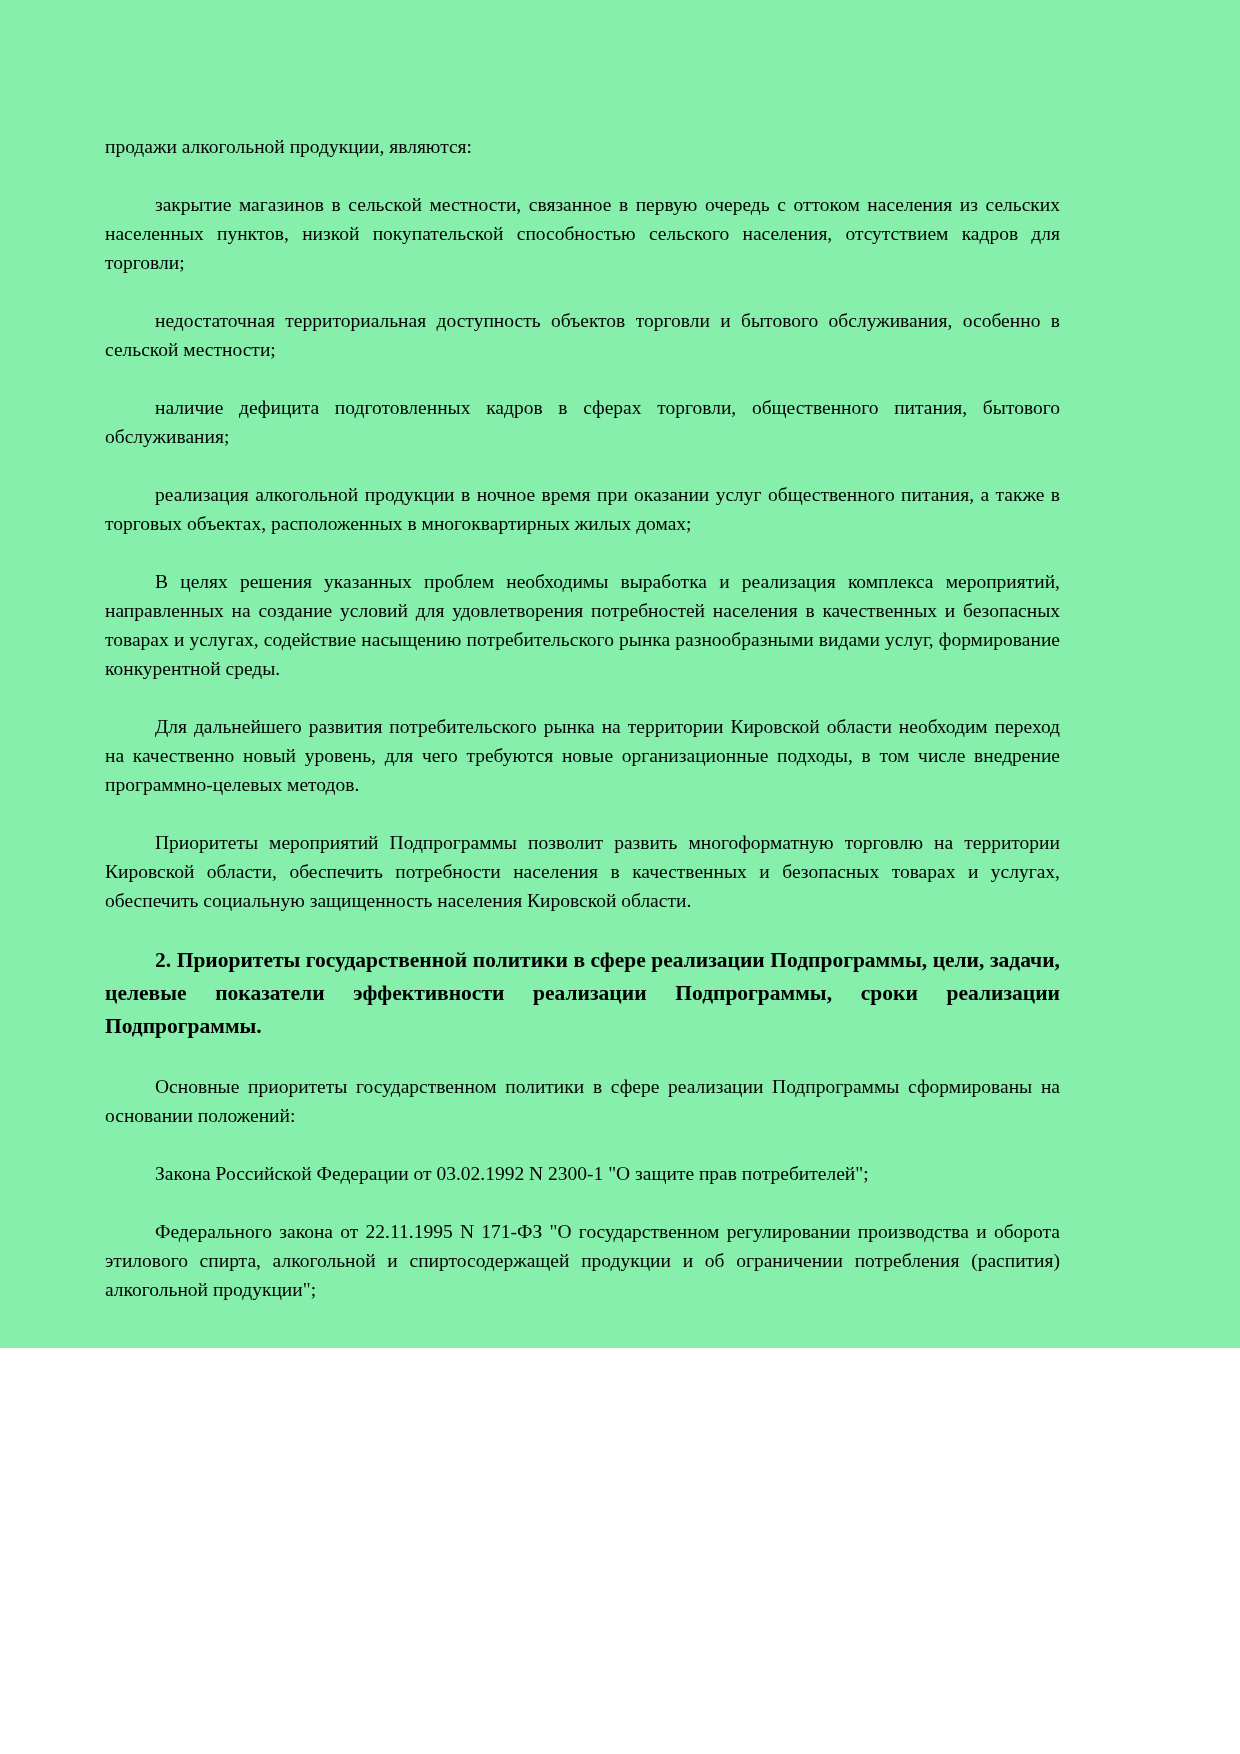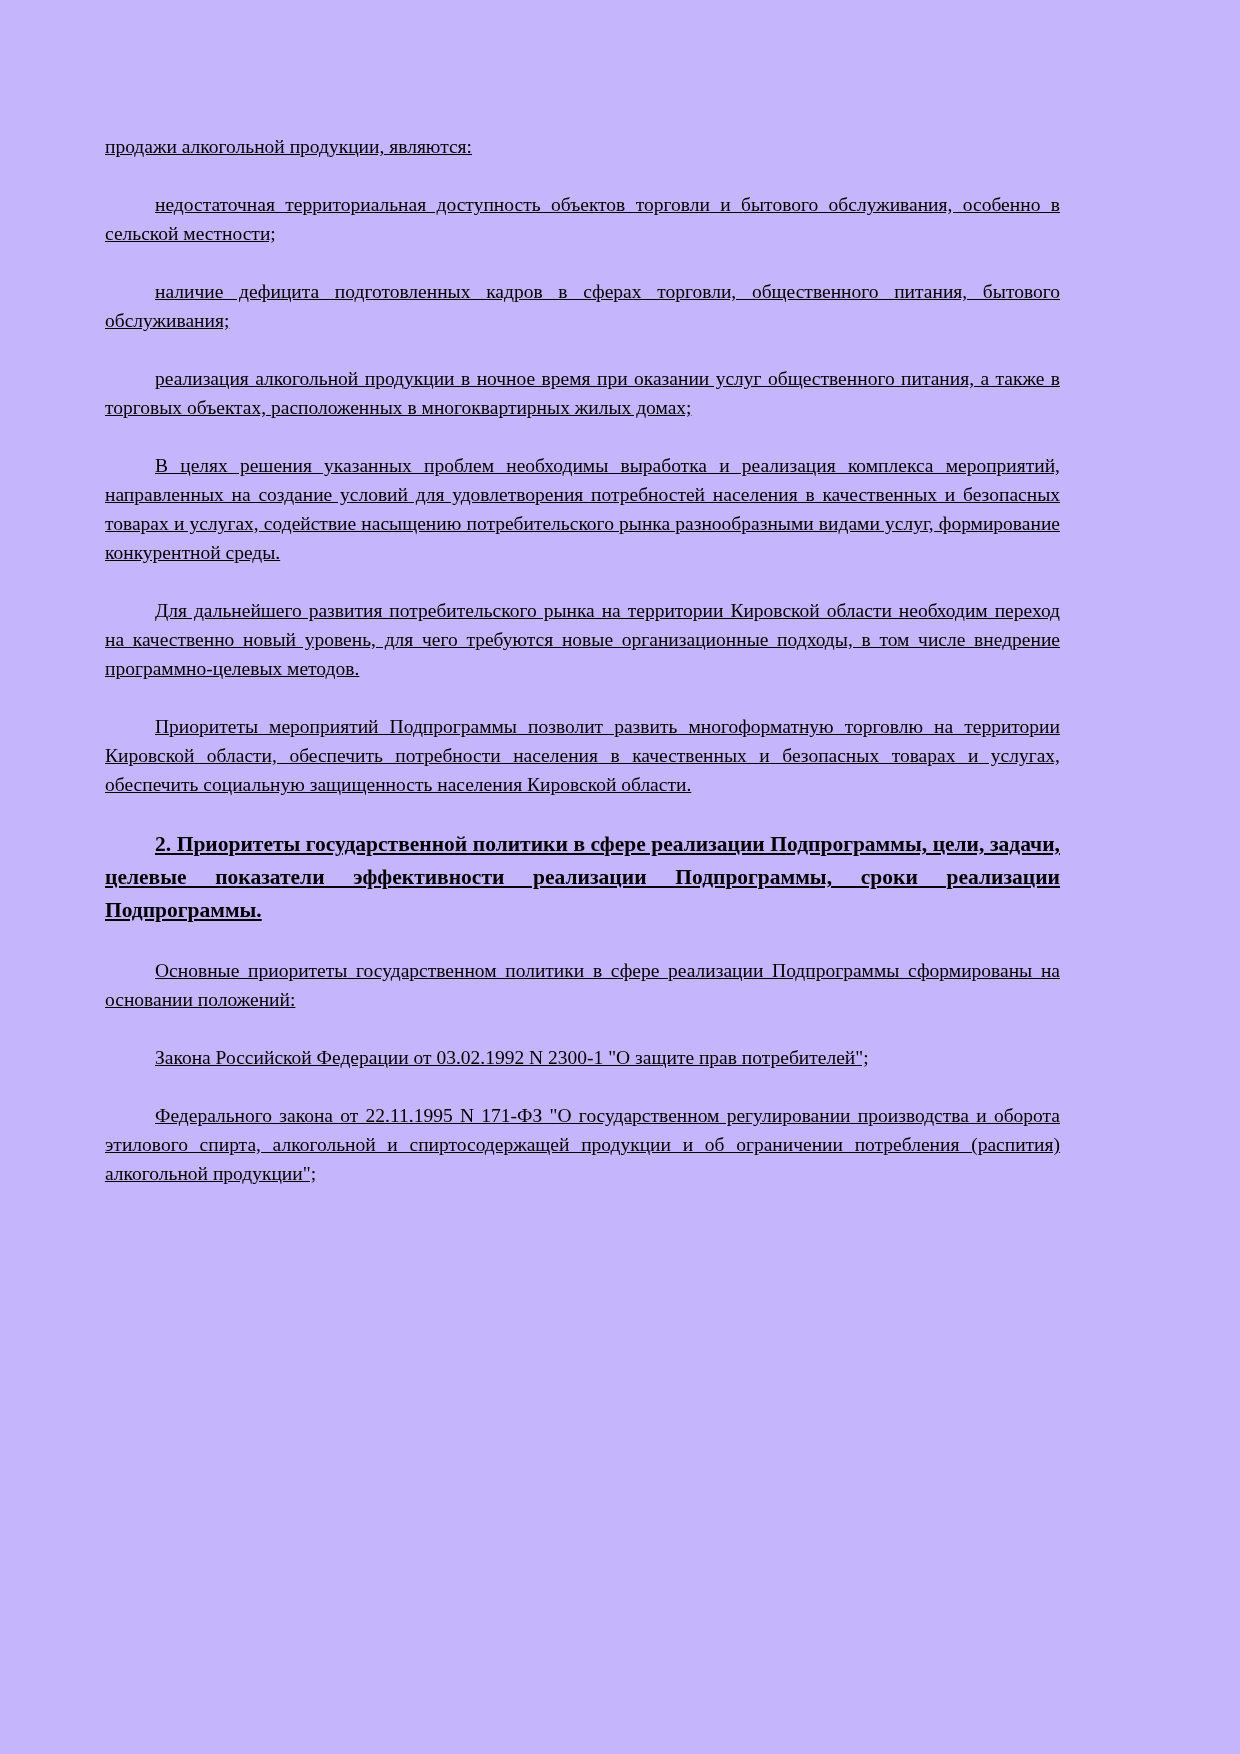--- a/index.html
+++ b/index.html
@@ -13,25 +13,24 @@
     font-family: "Liberation Serif", "DejaVu Serif", serif;
     color: #000000;
     position: relative;
     overflow: hidden;
   }
   .page {
     position: absolute;
     top: 0;
     left: 0;
     width: 1240px;
-    height: 1754px;
-    background: #c4b5fd;
+    height: 1348px;
+    background: #86efac;
     box-sizing: border-box;
     padding: 132px 180px 60px 105px;
-    text-decoration: underline;
   }
   .para {
     font-size: 19.5px;
     line-height: 29px;
     text-align: justify;
     text-indent: 50px;
     margin: 0 0 29px 0;
     color: #000000;
   }
   .para.no-indent {
@@ -47,20 +46,21 @@
     color: #000000;
   }
 </style>
 </head>
 <body>
 
 <div class="page">
 
   <p class="para no-indent">продажи алкогольной продукции, являются:</p>
 
+  <p class="para">закрытие магазинов в сельской местности, связанное в первую очередь с оттоком населения из сельских населенных пунктов, низкой покупательской способностью сельского населения, отсутствием кадров для торговли;</p>
   <p class="para">недостаточная территориальная доступность объектов торговли и бытового обслуживания, особенно в сельской местности;</p>
   <p class="para">наличие дефицита подготовленных кадров в сферах торговли, общественного питания, бытового обслуживания;</p>
   <p class="para">реализация алкогольной продукции в ночное время при оказании услуг общественного питания, а также в торговых объектах, расположенных в многоквартирных жилых домах;</p>
   <p class="para">В целях решения указанных проблем необходимы выработка и реализация комплекса мероприятий, направленных на создание условий для удовлетворения потребностей населения в качественных и безопасных товарах и услугах, содействие насыщению потребительского рынка разнообразными видами услуг, формирование конкурентной среды.</p>
   <p class="para">Для дальнейшего развития потребительского рынка на территории Кировской области необходим переход на качественно новый уровень, для чего требуются новые организационные подходы, в том числе внедрение программно-целевых методов.</p>
   <p class="para">Приоритеты мероприятий Подпрограммы позволит развить многоформатную торговлю на территории Кировской области, обеспечить потребности населения в качественных и безопасных товарах и услугах, обеспечить социальную защищенность населения Кировской области.</p>
 
   <h2 class="heading">2. Приоритеты государственной политики в сфере реализации Подпрограммы, цели, задачи, целевые показатели эффективности реализации Подпрограммы, сроки реализации Подпрограммы.</h2>
 
   <p class="para">Основные приоритеты государственном политики в сфере реализации Подпрограммы сформированы на основании положений:</p>

